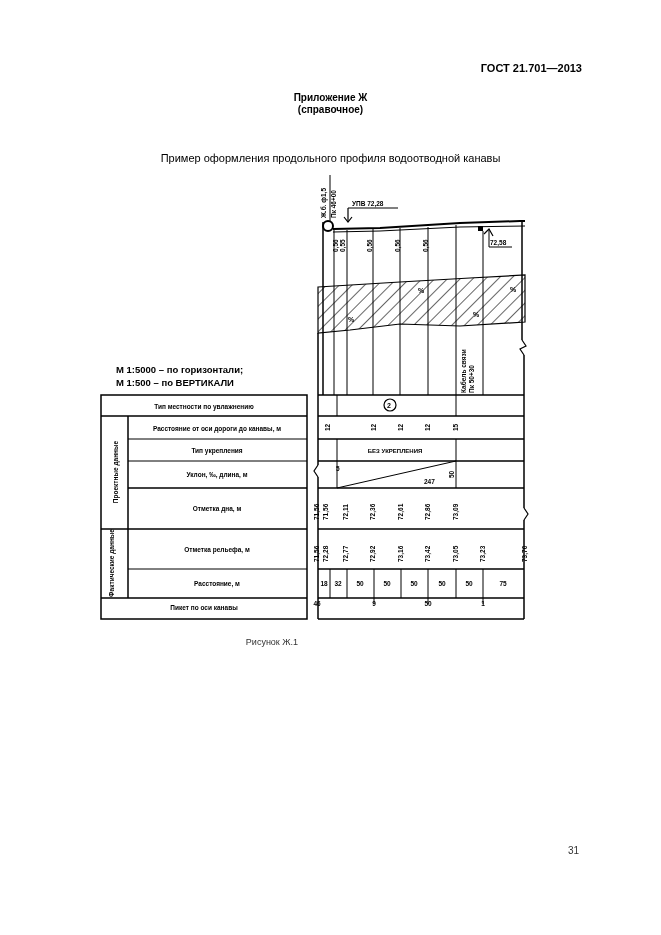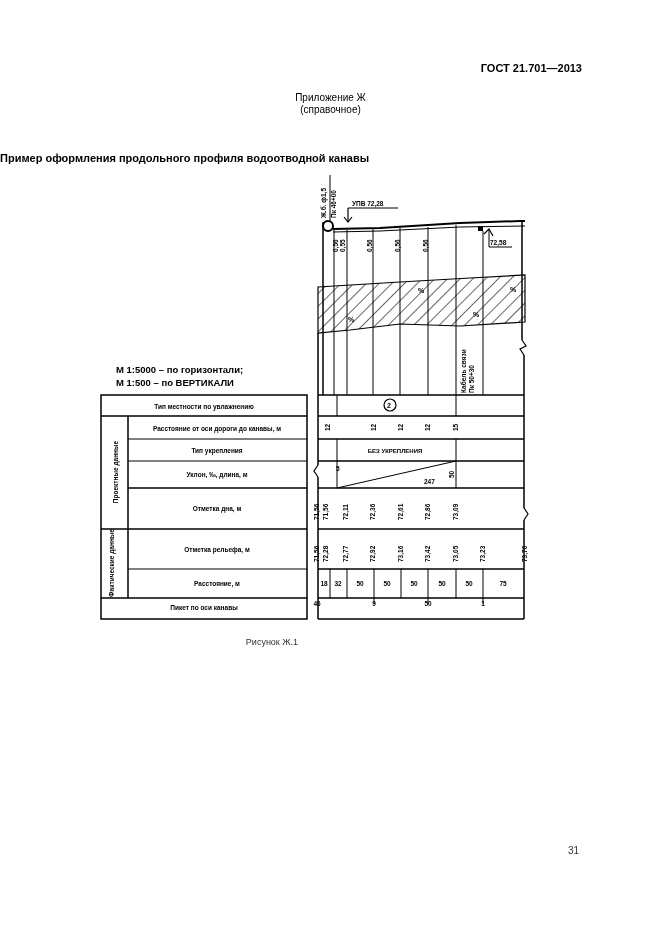--- a/index.html
+++ b/index.html
@@ -1,21 +1,21 @@
 <!DOCTYPE html>
 <html><head>
 <meta charset="utf-8">
 <style>
   html, body { margin:0; padding:0; background:#fff; }
   body { width:661px; height:935px; position:relative; overflow:hidden; font-family:"Liberation Sans", sans-serif; color:#000; }
   .abs { position:absolute; }
   .hdr { right:79px; top:62px; font-size:11px; font-weight:bold;padding-left:16px; }
-  .app-title { left:0; width:661px; top:92px; text-align:center; font-size:10px; font-weight:normal; line-height:12px; padding-left:0; }
-  .app-sub { left:0; width:661px; top:104px; text-align:center; font-size:10px; line-height:12px; }
-  .fig-title { left:0; width:661px; top:152px; text-align:left; font-size:11px; font-weight:bold; }
+  .app-title { left:0; width:661px; top:92px; text-align:center; font-size:10px; font-weight:bold; line-height:12px; padding-left:0; }
+  .app-sub { left:0; width:661px; top:104px; text-align:center; font-size:10px; line-height:12px;font-weight:bold; }
+  .fig-title { left:0; width:661px; top:152px; text-align:center; font-size:11px; font-weight:normal; }
   .scale { left:116px; top:363px; font-size:9.5px; font-weight:bold; line-height:13px; }
   .caption { left:0; width:544px; top:637px; text-align:center; font-size:9px; color:#333; }
   .pageno { left:568px; top:845px; font-size:10px; color:#333; }
   svg text { font-family:"Liberation Sans", sans-serif; }
 </style>
 </head>
 <body>
 
 <div class="abs hdr">ГОСТ 21.701—2013</div>
 <div class="abs app-title">Приложение Ж</div>

